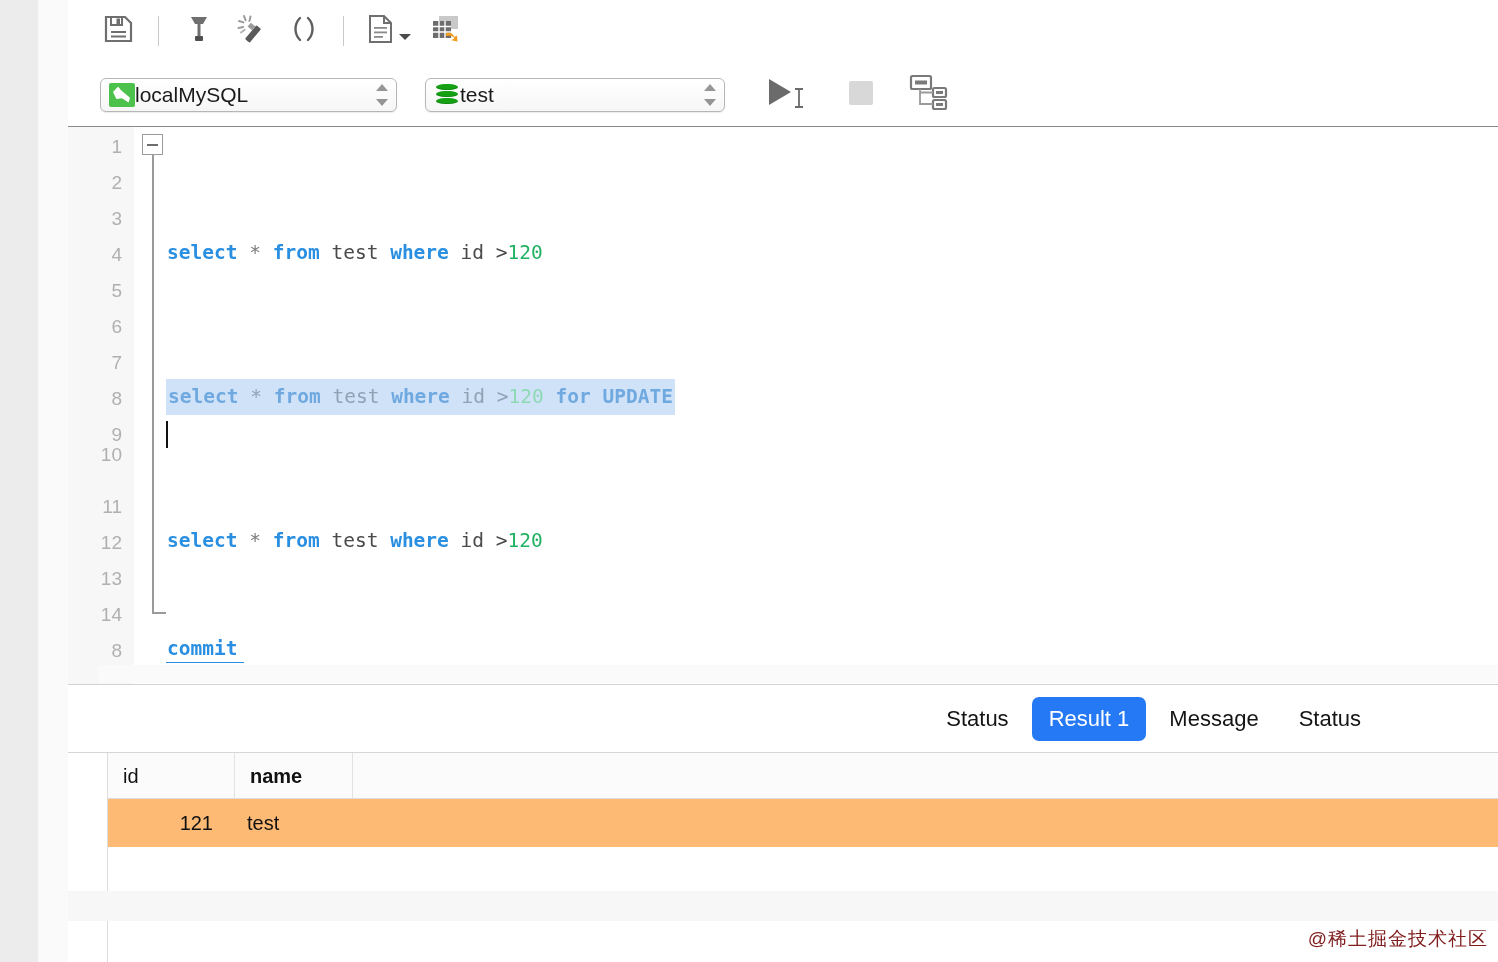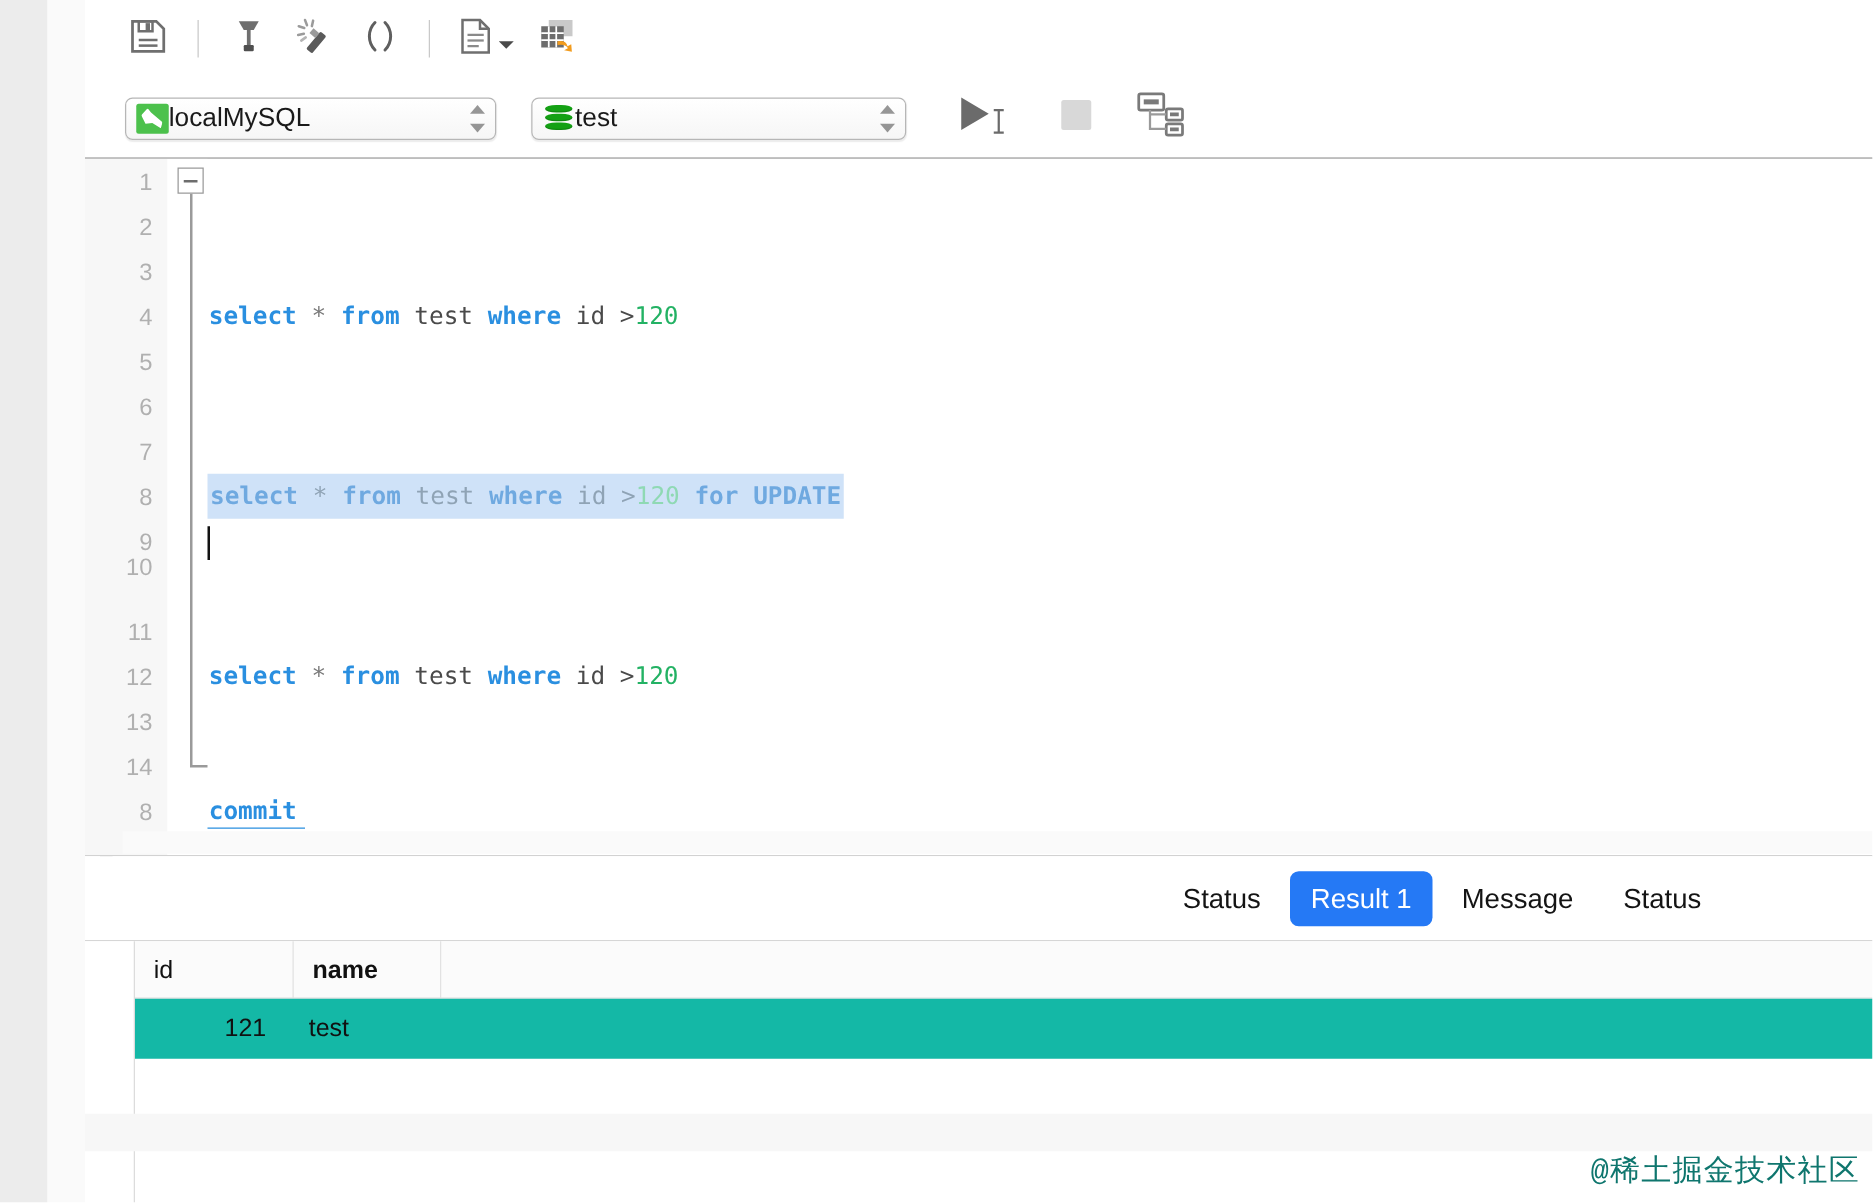--- a/index.html
+++ b/index.html
@@ -220,37 +220,37 @@
     white-space: nowrap; overflow: hidden;
   }
   .hcell.c-id   { width: 127px; }
   .hcell.c-name { width: 118px; font-weight: bold; }
   .hcell.c-pad  { width: 1140px; border-right: none; }
 
   .grid-row {
     position: absolute; left: 40px; width: 1390px; height: 48px;
     display: flex; align-items: center;
   }
-  .grid-row.r0 { top: 46px; background: #14b8a6; }
+  .grid-row.r0 { top: 46px; background: #fdba74; }
   .dcell {
     font-size: 20px; color: #111111; height: 48px; line-height: 48px;
     white-space: nowrap; overflow: hidden;
   }
   .dcell.c-id   { width: 127px; text-align: right; padding-right: 22px; }
   .dcell.c-name { width: 118px; padding-left: 12px; }
 
   .grid-band {
     position: absolute; left: 0; top: 138px; width: 1430px; height: 30px;
     background: #f7f7f7;
   }
 
   .watermark {
     position: absolute; right: 10px; bottom: 10px;
-    font-size: 24px; color: #0f766e;
-    font-family: Liberation Mono, monospace;
+    font-size: 19px; color: #7f1d1d;
+    font-family: Liberation Sans, sans-serif;
     letter-spacing: 1px;
   }
 </style>
 </head>
 <body>
 
 <div id="app">
 
   <div class="left-rail"></div>
   <div class="left-gap"></div>

